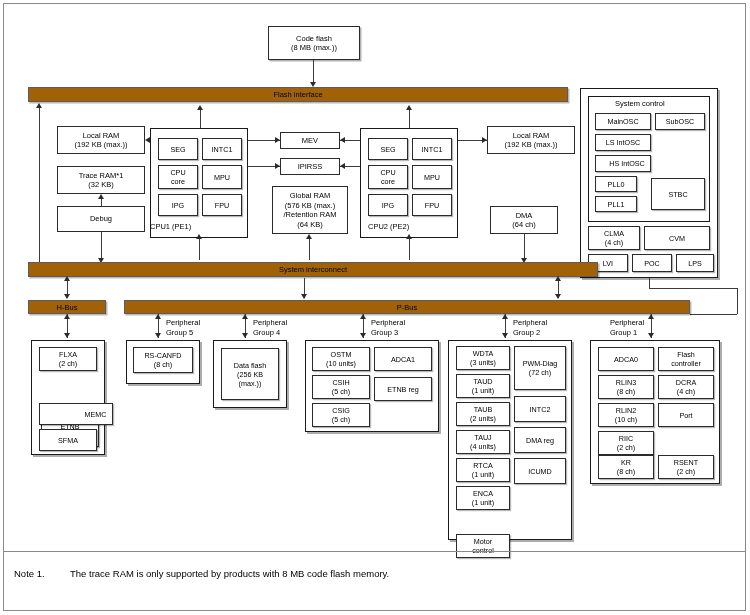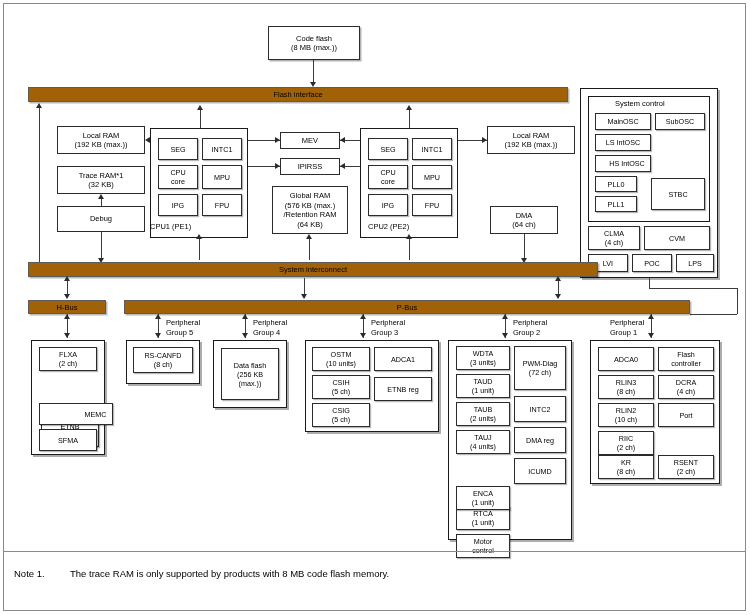--- a/index.html
+++ b/index.html
@@ -234,21 +234,21 @@
 
   <div class="grp" style="left:448px;top:340px;width:124px;height:200px;"></div>
   <div class="cell" style="left:456px;top:346px;width:54px;height:24px;white-space:pre;">WDTA
 (3 units)</div>
   <div class="cell" style="left:456px;top:374px;width:54px;height:24px;white-space:pre;">TAUD
 (1 unit)</div>
   <div class="cell" style="left:456px;top:402px;width:54px;height:24px;white-space:pre;">TAUB
 (2 units)</div>
   <div class="cell" style="left:456px;top:430px;width:54px;height:24px;white-space:pre;">TAUJ
 (4 units)</div>
-  <div class="cell" style="left:456px;top:458px;width:54px;height:24px;white-space:pre;margin-top:48px;">RTCA
+  <div class="cell" style="left:456px;top:458px;width:54px;height:24px;white-space:pre;">RTCA
 (1 unit)</div>
   <div class="cell" style="left:456px;top:486px;width:54px;height:24px;white-space:pre;">ENCA
 (1 unit)</div>
   <div class="cell" style="left:456px;top:514px;width:54px;height:24px;white-space:pre;margin-top:20px;">Motor
 control</div>
   <div class="cell" style="left:514px;top:346px;width:52px;height:44px;white-space:pre;">PWM-Diag
 (72 ch)</div>
   <div class="cell" style="left:514px;top:396px;width:52px;height:26px;">INTC2</div>
   <div class="cell" style="left:514px;top:427px;width:52px;height:26px;">DMA reg</div>
   <div class="cell" style="left:514px;top:458px;width:52px;height:26px;">ICUMD</div>

